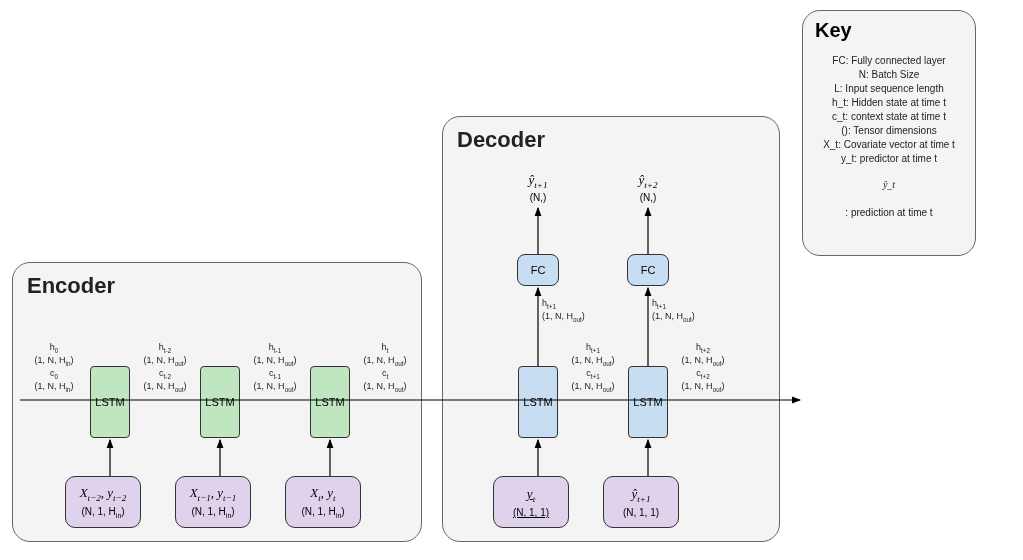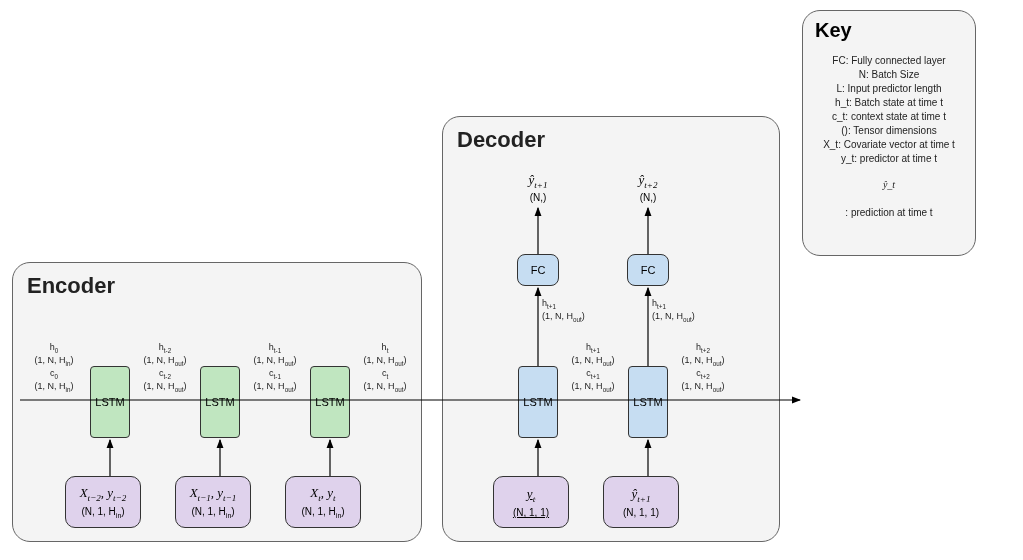--- a/index.html
+++ b/index.html
@@ -126,22 +126,22 @@
 </div>
 
 <div class="panel" style="left:442px; top:116px; width:338px; height:426px;">
   <div class="panel-title" style="left:14px; top:10px;">Decoder</div>
 </div>
 
 <div class="panel" style="left:802px; top:10px; width:174px; height:246px;">
   <div class="key-title" style="left:12px; top:8px;">Key</div>
   <div class="key-line" style="top:44px;">FC: Fully connected layer</div>
   <div class="key-line" style="top:58px;">N: Batch Size</div>
-  <div class="key-line" style="top:72px;">L: Input predictor length</div>
-  <div class="key-line" style="top:86px;">h_t: Batch state at time t</div>
+  <div class="key-line" style="top:72px;">L: Input sequence length</div>
+  <div class="key-line" style="top:86px;">h_t: Hidden state at time t</div>
   <div class="key-line" style="top:100px;">c_t: context state at time t</div>
   <div class="key-line" style="top:114px;">(): Tensor dimensions</div>
   <div class="key-line" style="top:128px;">X_t: Covariate vector at time t</div>
   <div class="key-line" style="top:142px;">y_t: predictor at time t</div>
   <div class="key-line key-line-italic" style="top:168px;">ŷ_t</div>
   <div class="key-line" style="top:196px;">: prediction at time t</div>
 </div>
 
 <div class="lstm-box" style="left:90px; top:366px;">LSTM</div>
 <div class="lstm-box" style="left:200px; top:366px;">LSTM</div>

